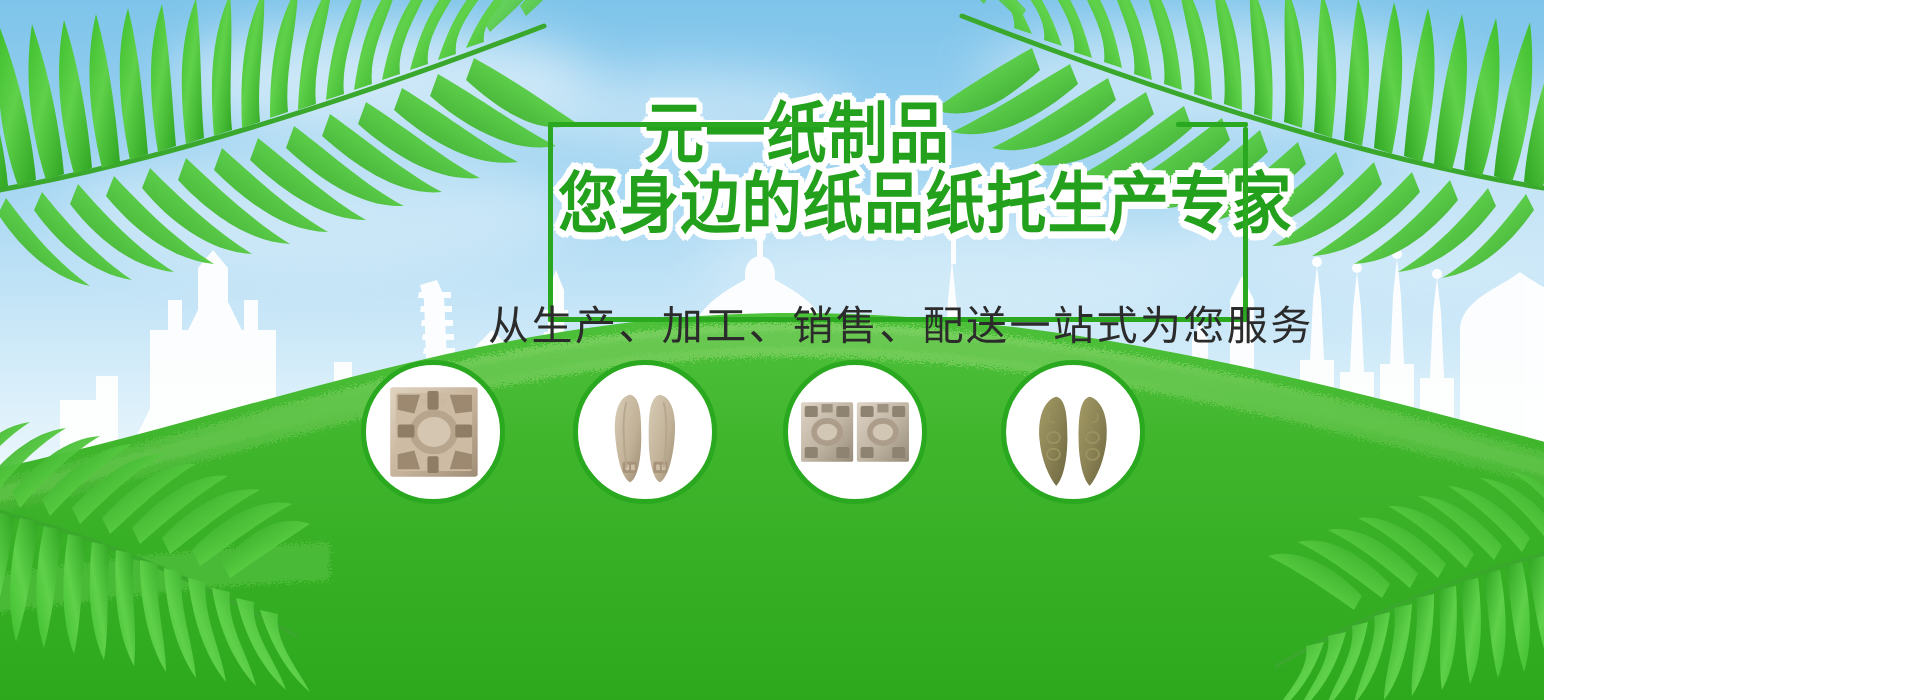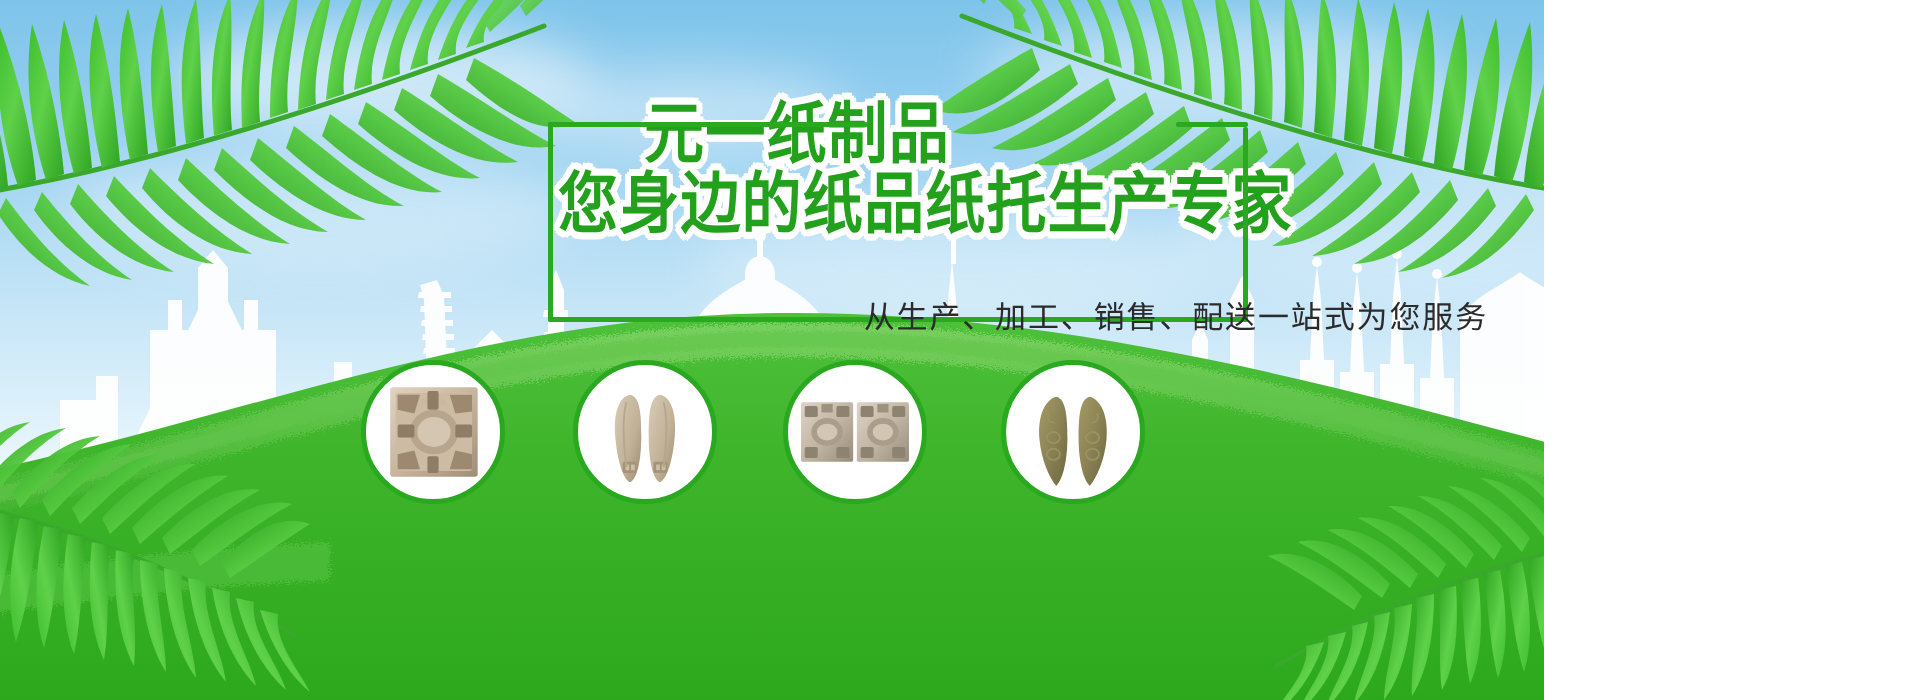--- a/index.html
+++ b/index.html
@@ -91,22 +91,22 @@
     transform:scaleY(1.12);transform-origin:left top;
   }
   .title2{
     position:absolute;left:10px;top:78px;
     font-size:60px;
     transform:scaleY(1.12);transform-origin:left top;
   }
   .subtitle{
     position:absolute;left:-60px;top:200px;width:1000px;
     font-family:"DejaVu Sans","Liberation Sans",sans-serif;
-    font-size:31px;color:#2b2b2b;letter-spacing:.06em;
-    text-align:right;white-space:nowrap;
+    font-size:41px;color:#2b2b2b;letter-spacing:.06em;
+    text-align:left;white-space:nowrap;
     z-index:42;
   }
 
   
   .circles{position:absolute;left:0;top:0;width:1920px;height:700px;z-index:50;pointer-events:none;}
   .circle{
     position:absolute;border-radius:50%;
     background:#ffffff;
     border:5px solid #2aa81f;
     box-sizing:border-box;

